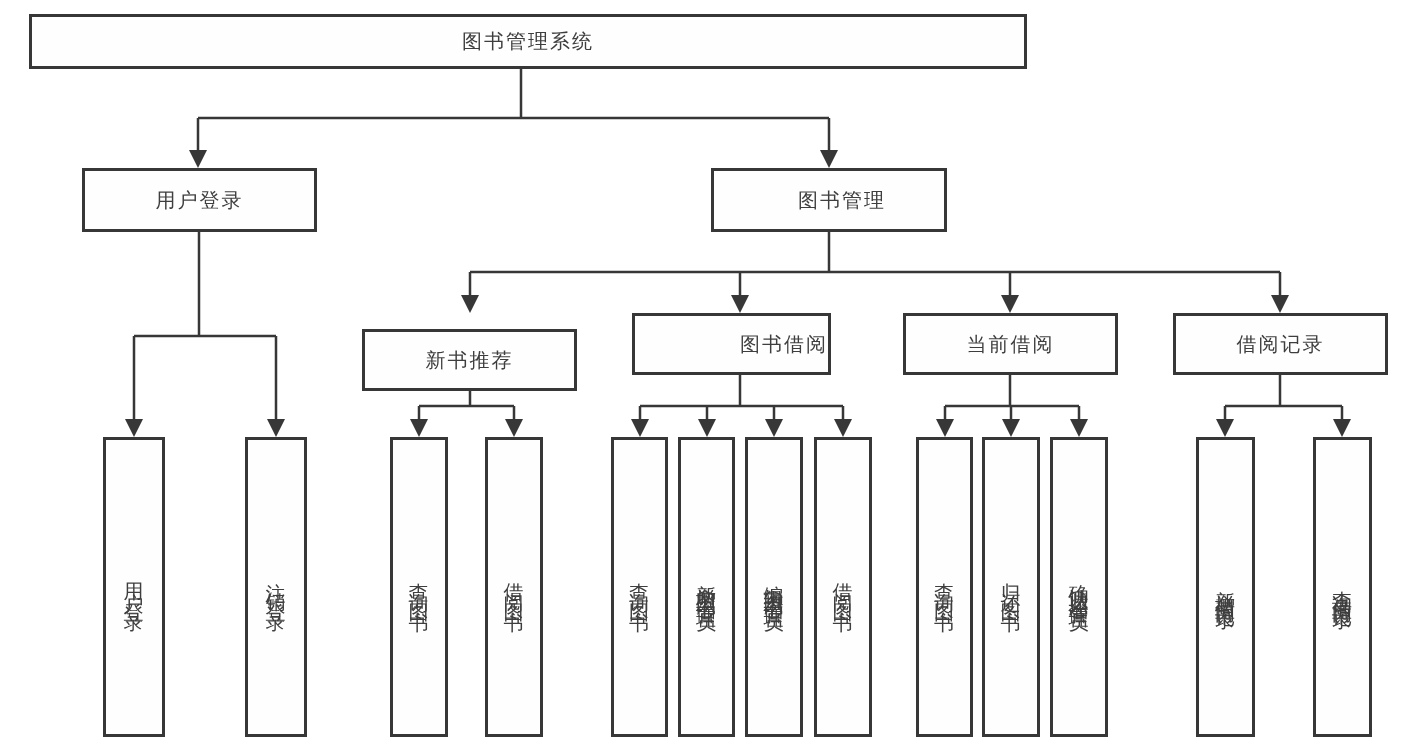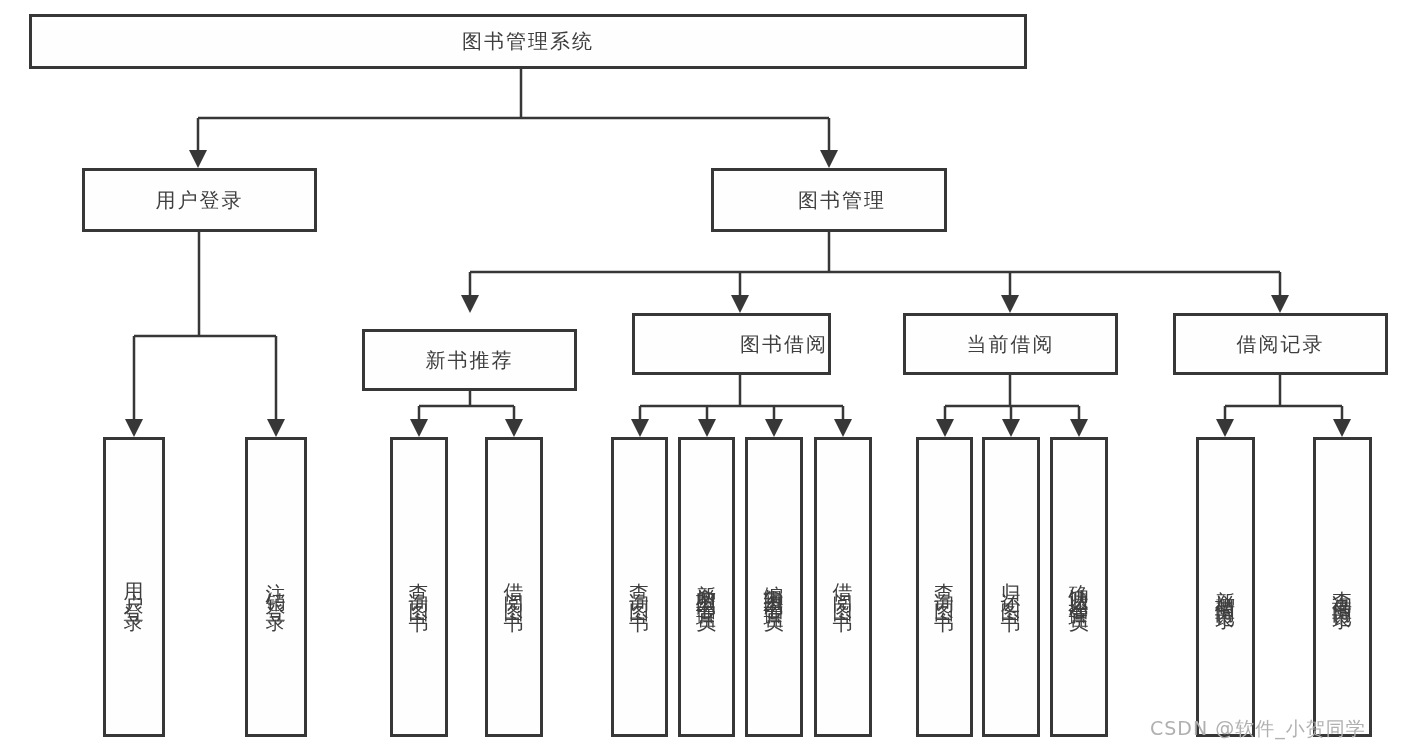--- a/index.html
+++ b/index.html
@@ -174,15 +174,14 @@
     <span class="lbl">确认归还（管理员）</span>
   </div>
 
   <div class="node leaf long" id="n-leaf-add-record">
     <span class="lbl">新增借阅记录</span>
   </div>
   <div class="node leaf long" id="n-leaf-query-record">
     <span class="lbl">查询借阅记录</span>
   </div>
 
-  <div class="watermark">CSDN @软件_小贺同学</div>
 
 </div>
 
 </body></html>

